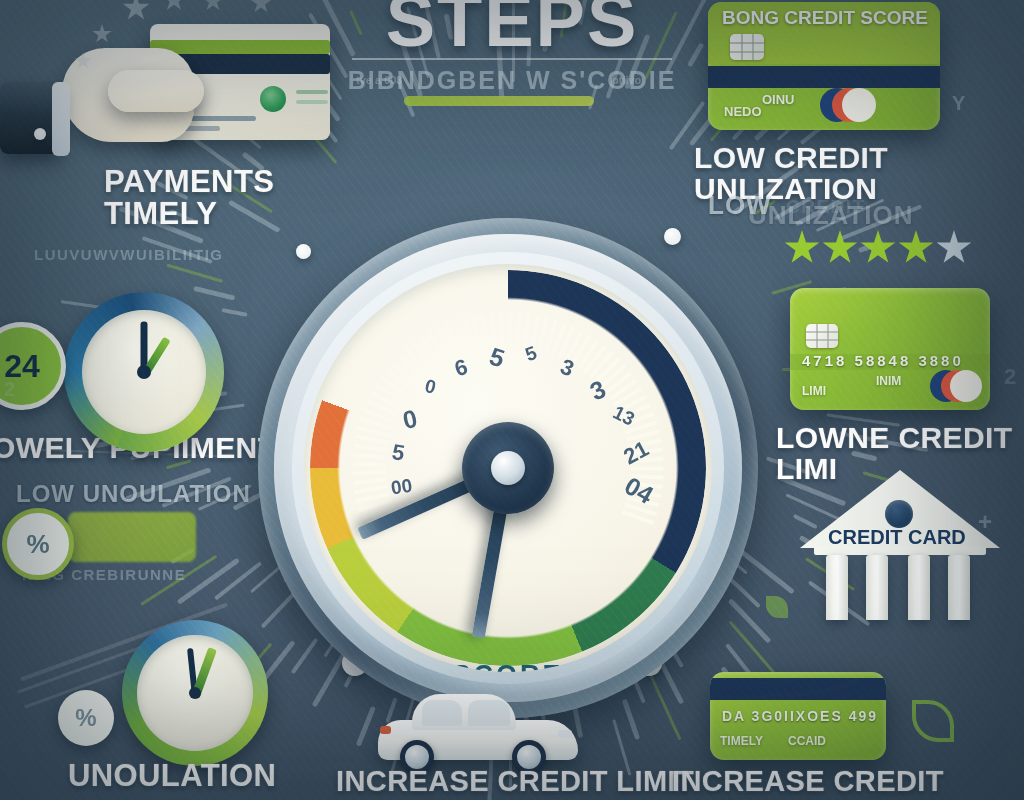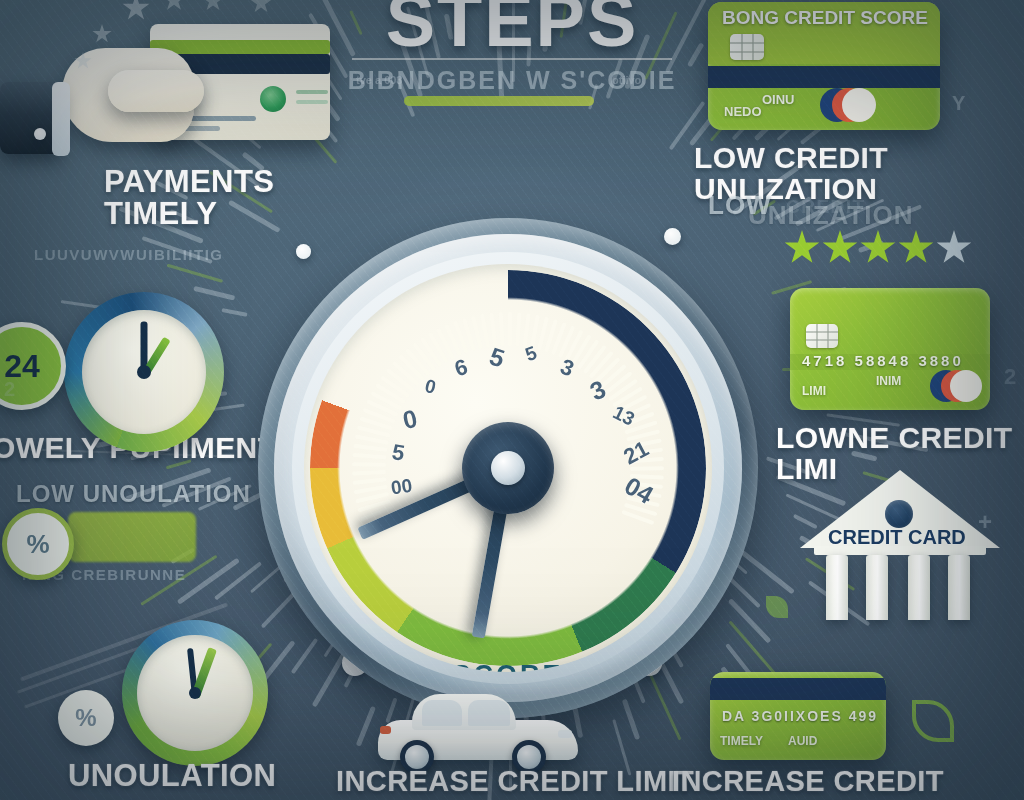--- a/index.html
+++ b/index.html
@@ -540,21 +540,21 @@
     <div style="position:absolute;left:2px;top:34px;width:11px;height:8px;border-radius:3px;background:#d9603f;"></div>
     <div style="position:absolute;left:180px;top:38px;width:14px;height:8px;border-radius:3px;background:#eef4f6;"></div>
   </div>
 
   <div class="lbl-main" style="left:336px;top:766px;font-size:29px;">INCREASE CREDIT LIMIT</div>
 
   <div class="card green" style="left:710px;top:672px;width:176px;height:88px;">
     <div class="card-stripe" style="top:6px;height:22px;"></div>
     <div class="card-num" style="left:12px;top:36px;font-size:14px;letter-spacing:2px;">DA 3G0IIXOES 499</div>
     <div class="card-txt" style="left:10px;top:62px;font-size:12px;opacity:.85;">TIMELY</div>
-    <div class="card-txt" style="left:78px;top:62px;font-size:12px;opacity:.85;">AUID</div>
+    <div class="card-txt" style="left:78px;top:62px;font-size:12px;opacity:.85;">CCAID</div>
   </div>
   <div class="leafmark" style="left:912px;top:700px;width:34px;height:34px;border-radius:0 62% 0 62%;
               border:4px solid #8cc63f;opacity:.75;"></div>
 
   <div class="lbl-main" style="left:672px;top:766px;font-size:29px;">INCREASE CREDIT LIMIT</div>
 
   <div class="noise"></div>
   <div class="vign"></div>
 </div>
 

